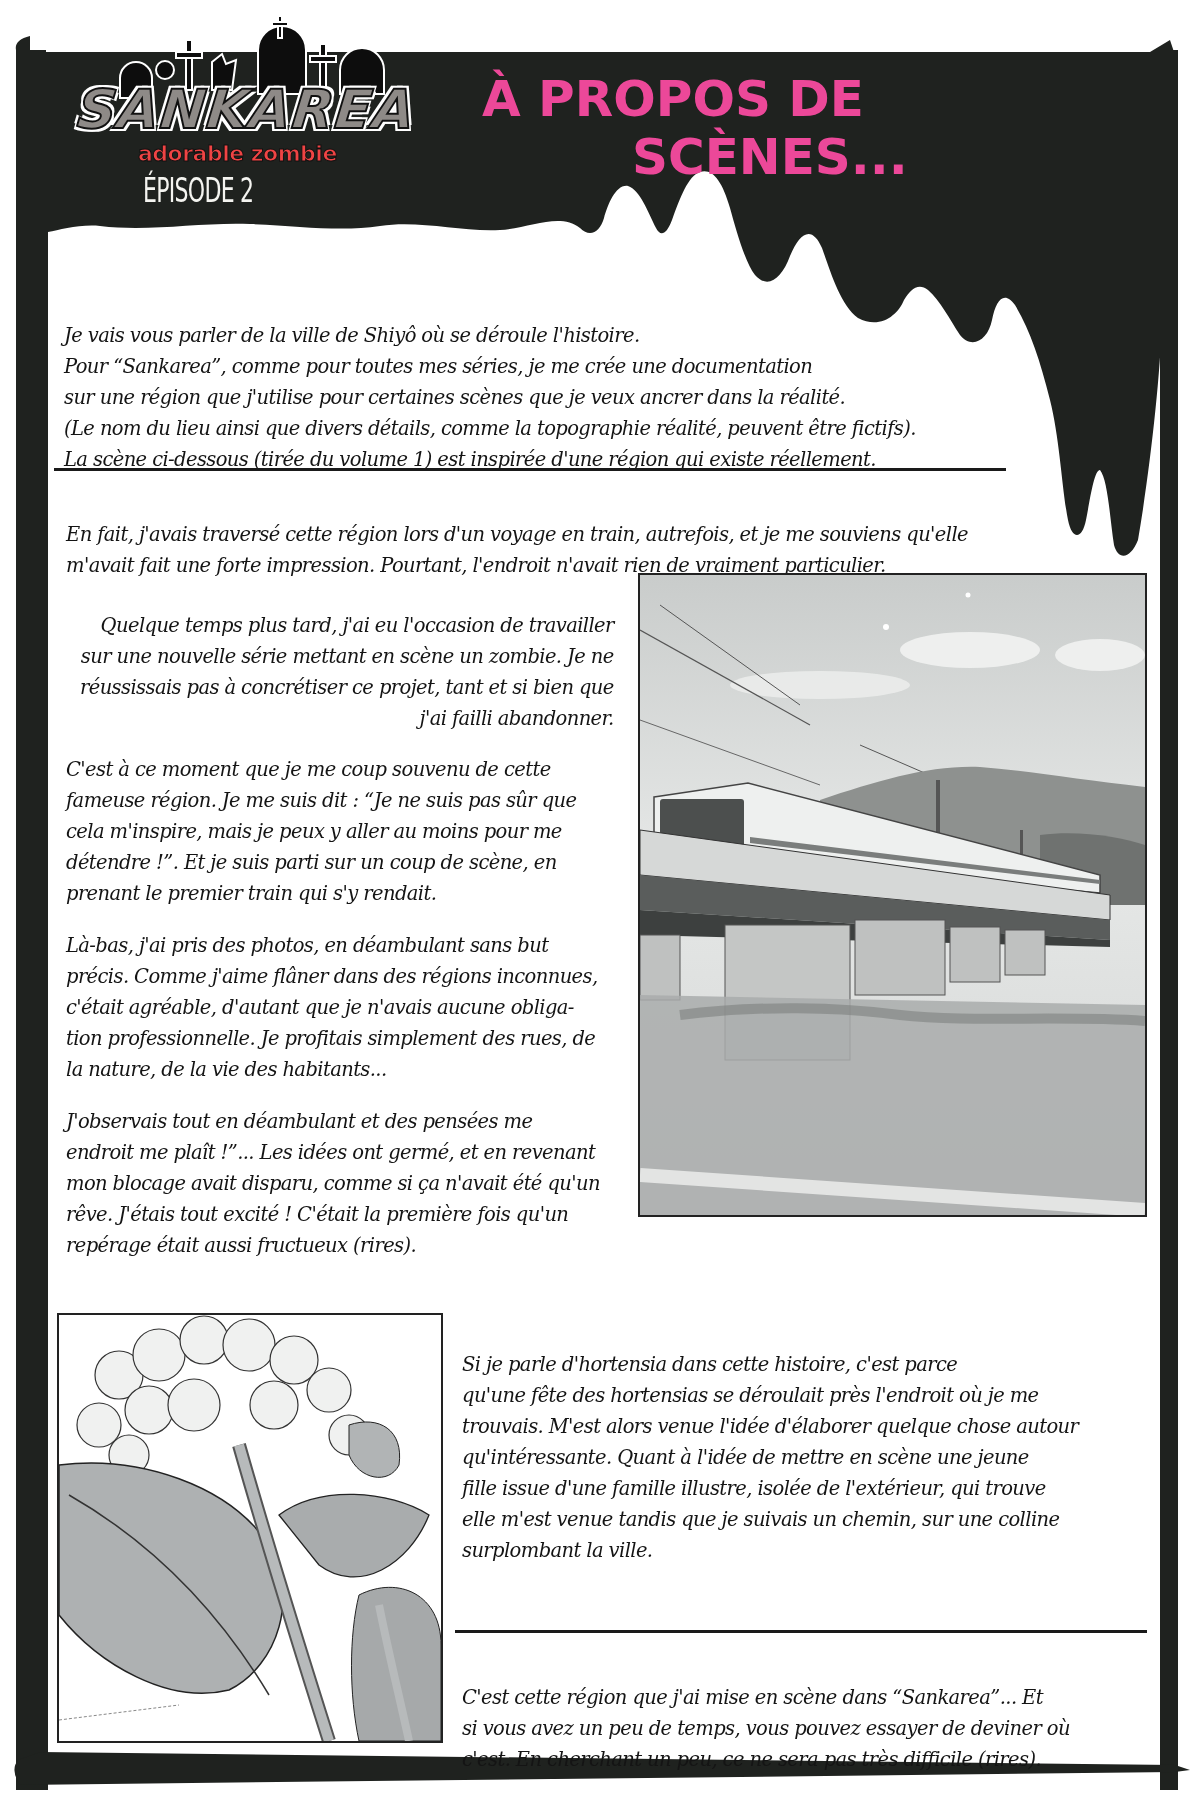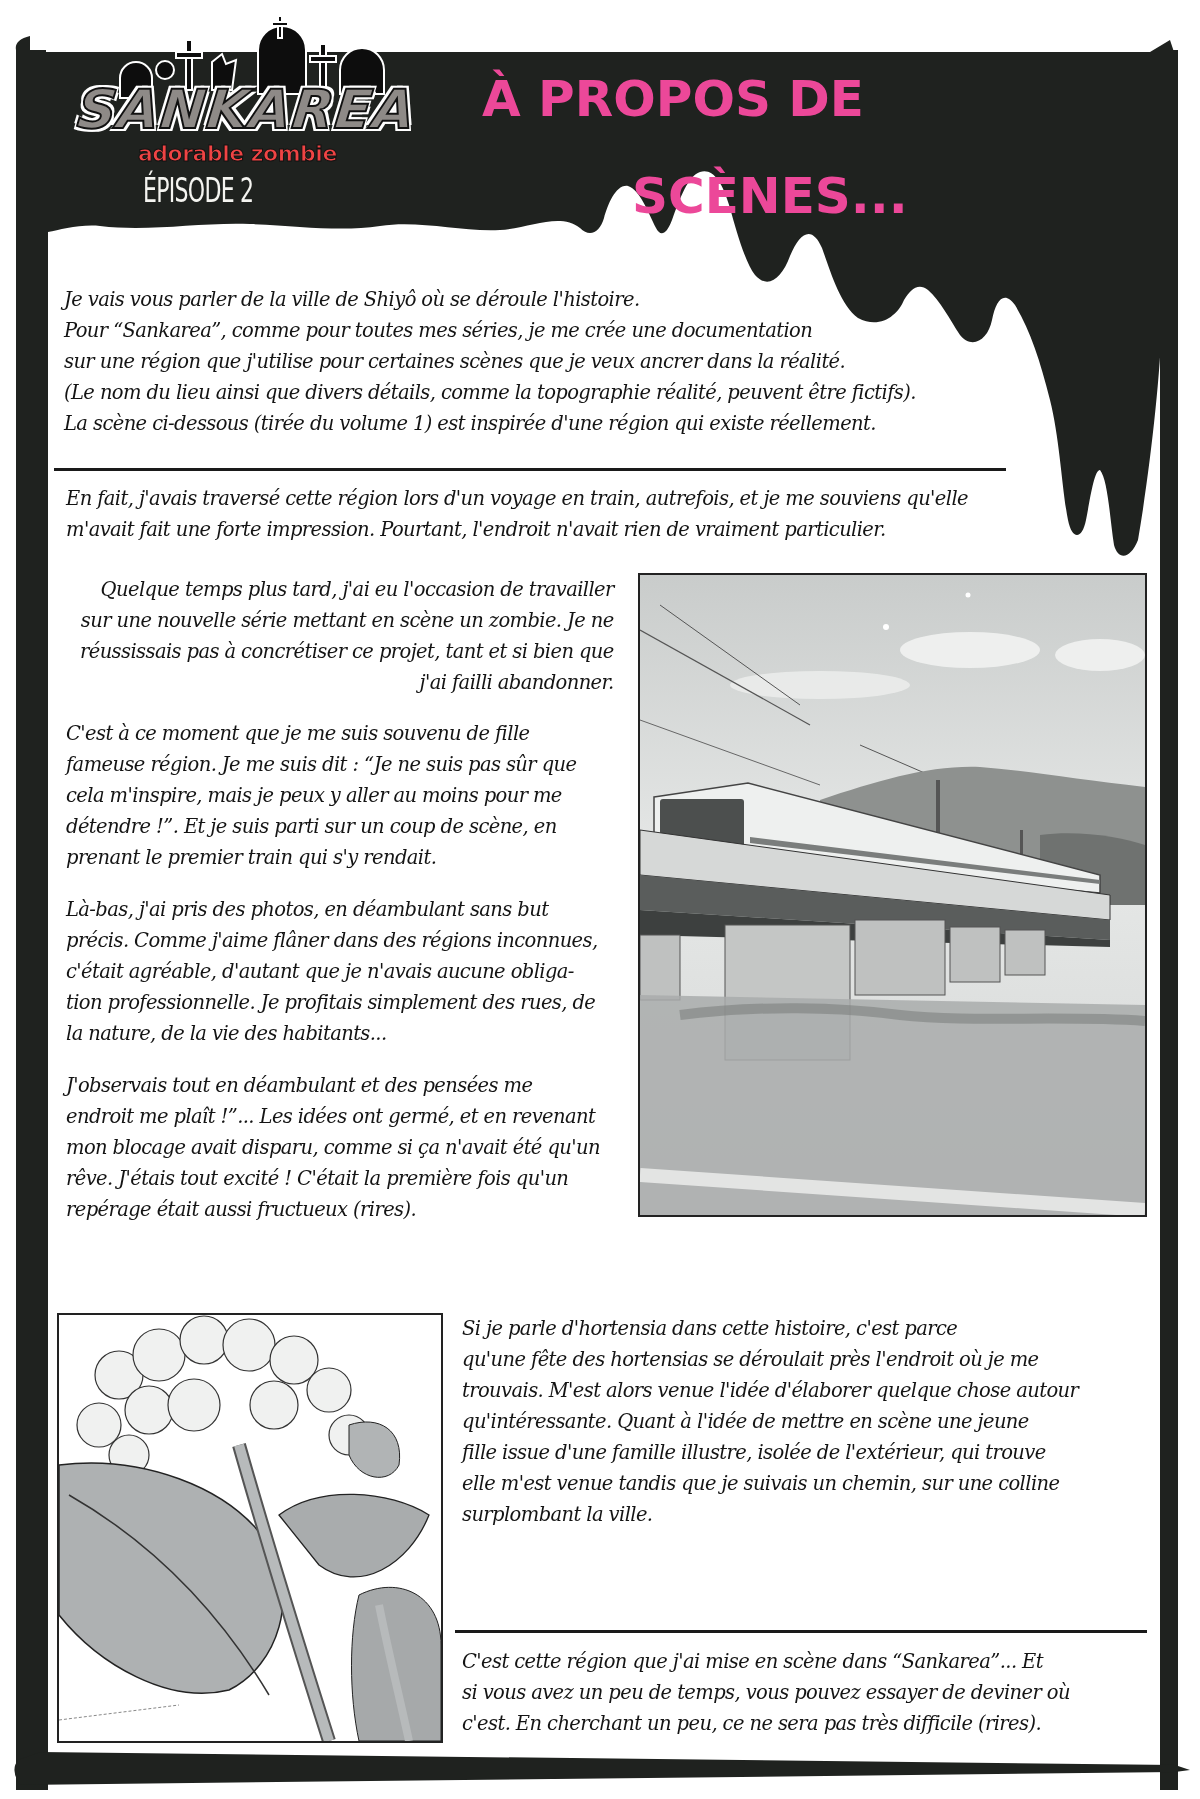--- a/index.html
+++ b/index.html
@@ -3,21 +3,21 @@
 <meta charset="utf-8">
 <style>
   html, body { margin: 0; padding: 0; background: #ffffff; }
   body { width: 1200px; height: 1799px; position: relative; overflow: hidden;
          font-family: "DejaVu Serif", serif; color: #111; }
   .abs { position: absolute; }
   #frame-svg { position: absolute; left: 0; top: 0; width: 1200px; height: 1799px; }
   .hand { font-family: "DejaVu Serif", serif; font-style: italic; color: #141414;
           font-size: 19.5px; letter-spacing: -0.6px; white-space: nowrap; }
   .line { display: block; height: 31px; line-height: 31px; }
-  .para { position: absolute; }
+  .para { position: absolute; margin-top: 36px; }
   .title { font-family: "DejaVu Sans", sans-serif; font-weight: bold; color: #ec4899;
            font-size: 50px; letter-spacing: 0px; line-height: 58px; white-space: nowrap; }
   .logo-main { font-family: "DejaVu Sans", sans-serif; font-weight: bold; font-style: italic;
                font-size: 54px; color: #8e8a87; letter-spacing: 1px;
                -webkit-text-stroke: 2px #111;
                text-shadow: 0 0 0 #fff, 3px 3px 0 #fff, -3px -3px 0 #fff, 3px -3px 0 #fff, -3px 3px 0 #fff; }
   .logo-sub { font-family: "DejaVu Sans", sans-serif; font-weight: bold; font-size: 22px; color: #ef4444;
               -webkit-text-stroke: 1px #111; letter-spacing: -0.5px; }
   .episode { font-family: "DejaVu Sans Condensed", "DejaVu Sans", sans-serif; color: #f4f4f0;
              font-size: 34px; letter-spacing: -1px; transform: scaleX(0.72); transform-origin: left top; }
@@ -59,21 +59,21 @@
     <circle cx="165" cy="70" r="9"></circle>
     <path d="M212,62 l10,-8 l4,10 l10,-4 l-4,30 h-20 z"></path>
   </g>
 </svg>
 
 <div class="abs logo-main" style="left:78px; top:78px; transform:skewX(-6deg);">SANKAREA</div>
 <div class="abs logo-sub" style="left:138px; top:141px;">adorable zombie</div>
 <div class="abs episode" style="left:143px; top:170px;">ÉPISODE 2</div>
 
 <div class="abs title" style="left:482px; top:70px;">À PROPOS DE</div>
-<div class="abs title" style="left:632px; top:128px;margin-top:39px;">SCÈNES...</div>
+<div class="abs title" style="left:632px; top:128px;">SCÈNES...</div>
 
 <div class="para hand" style="left:64px; top:284px;">
   <span class="line">Je vais vous parler de la ville de Shiyô où se déroule l'histoire.</span>
   <span class="line">Pour “Sankarea”, comme pour toutes mes séries, je me crée une documentation</span>
   <span class="line">sur une région que j'utilise pour certaines scènes que je veux ancrer dans la réalité.</span>
   <span class="line">(Le nom du lieu ainsi que divers détails, comme la topographie réalité, peuvent être fictifs).</span>
   <span class="line">La scène ci-dessous (tirée du volume 1) est inspirée d'une région qui existe réellement.</span>
 </div>
 
 <div class="divider" style="left:54px; top:468px; width:952px;"></div>
@@ -83,21 +83,21 @@
   <span class="line">m'avait fait une forte impression. Pourtant, l'endroit n'avait rien de vraiment particulier.</span>
 </div>
 
 <div class="para hand" style="left:80px; top:574px;text-align:right;">
   <span class="line">Quelque temps plus tard, j'ai eu l'occasion de travailler</span>
   <span class="line">sur une nouvelle série mettant en scène un zombie. Je ne</span>
   <span class="line">réussissais pas à concrétiser ce projet, tant et si bien que</span>
   <span class="line">j'ai failli abandonner.</span>
 </div>
 <div class="para hand" style="left:66px; top:718px;">
-  <span class="line">C'est à ce moment que je me suis souvenu de fille</span>
+  <span class="line">C'est à ce moment que je me coup souvenu de cette</span>
   <span class="line">fameuse région. Je me suis dit : “Je ne suis pas sûr que</span>
   <span class="line">cela m'inspire, mais je peux y aller au moins pour me</span>
   <span class="line">détendre !”. Et je suis parti sur un coup de scène, en</span>
   <span class="line">prenant le premier train qui s'y rendait.</span>
 </div>
 <div class="para hand" style="left:66px; top:894px;">
   <span class="line">Là-bas, j'ai pris des photos, en déambulant sans but</span>
   <span class="line">précis. Comme j'aime flâner dans des régions inconnues,</span>
   <span class="line">c'était agréable, d'autant que je n'avais aucune obliga-</span>
   <span class="line">tion professionnelle. Je profitais simplement des rues, de</span>

